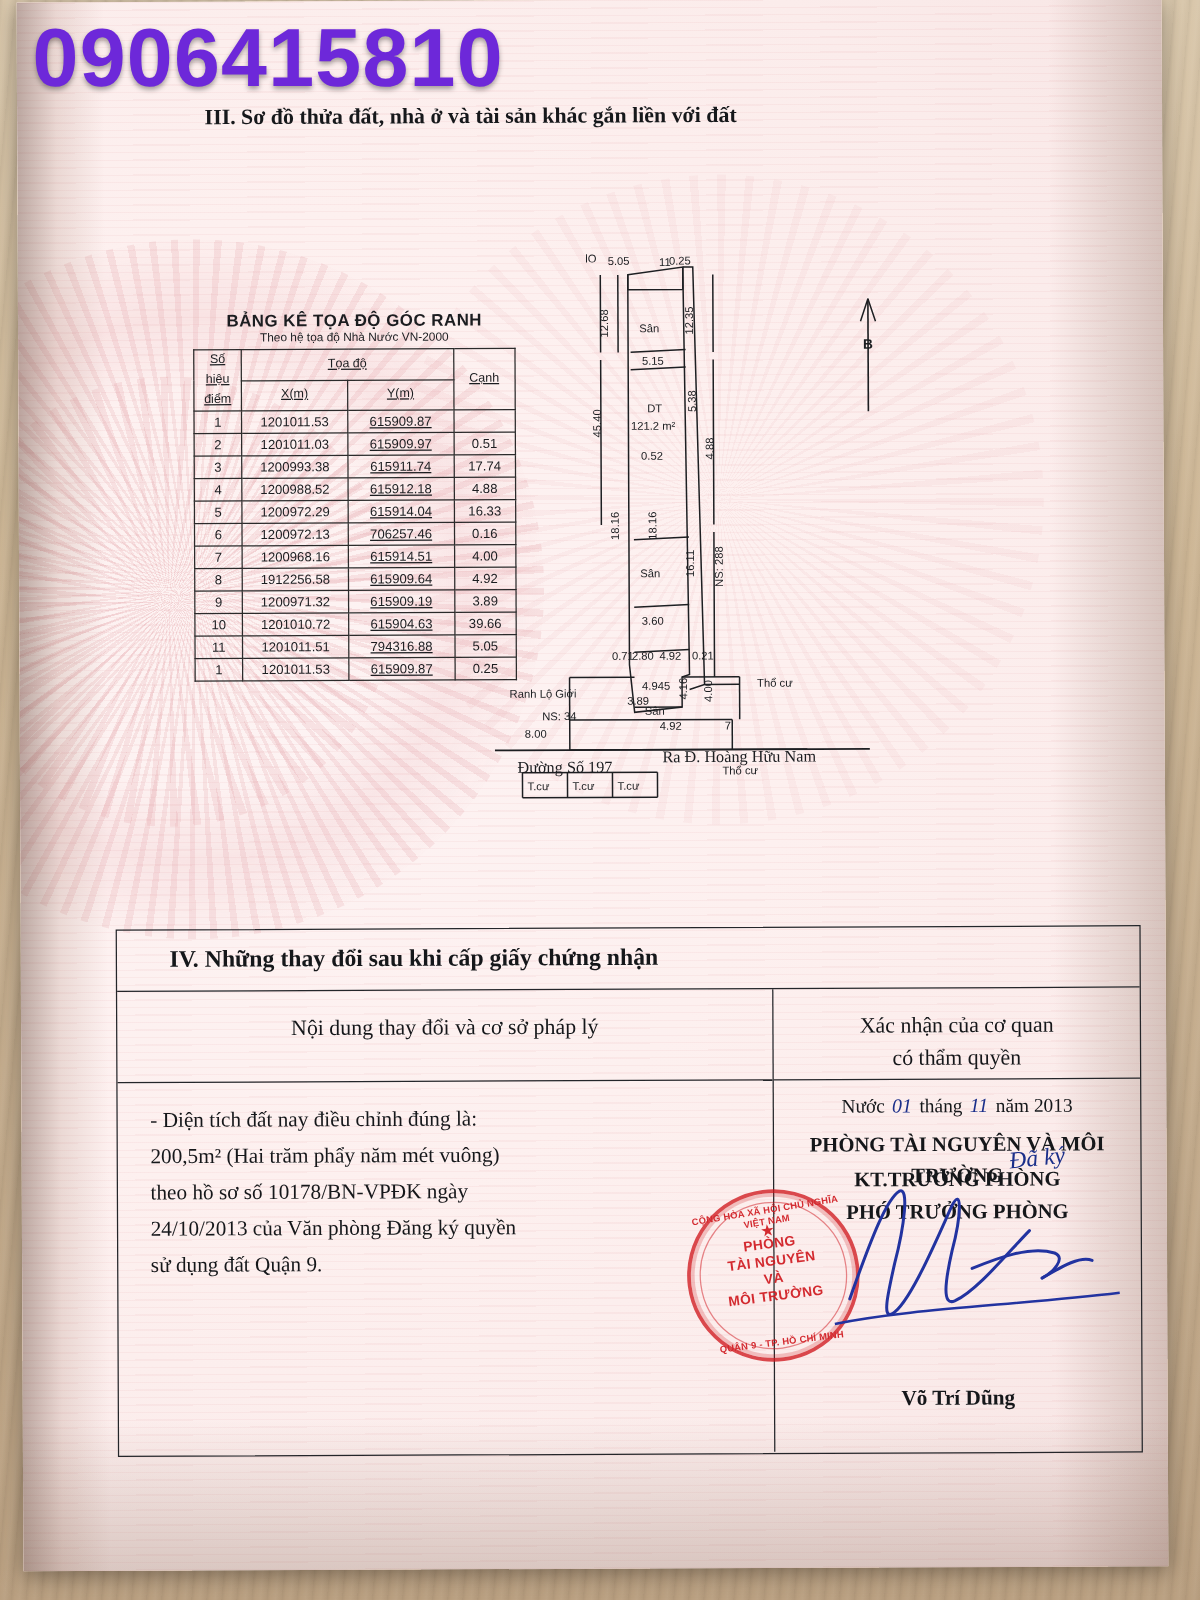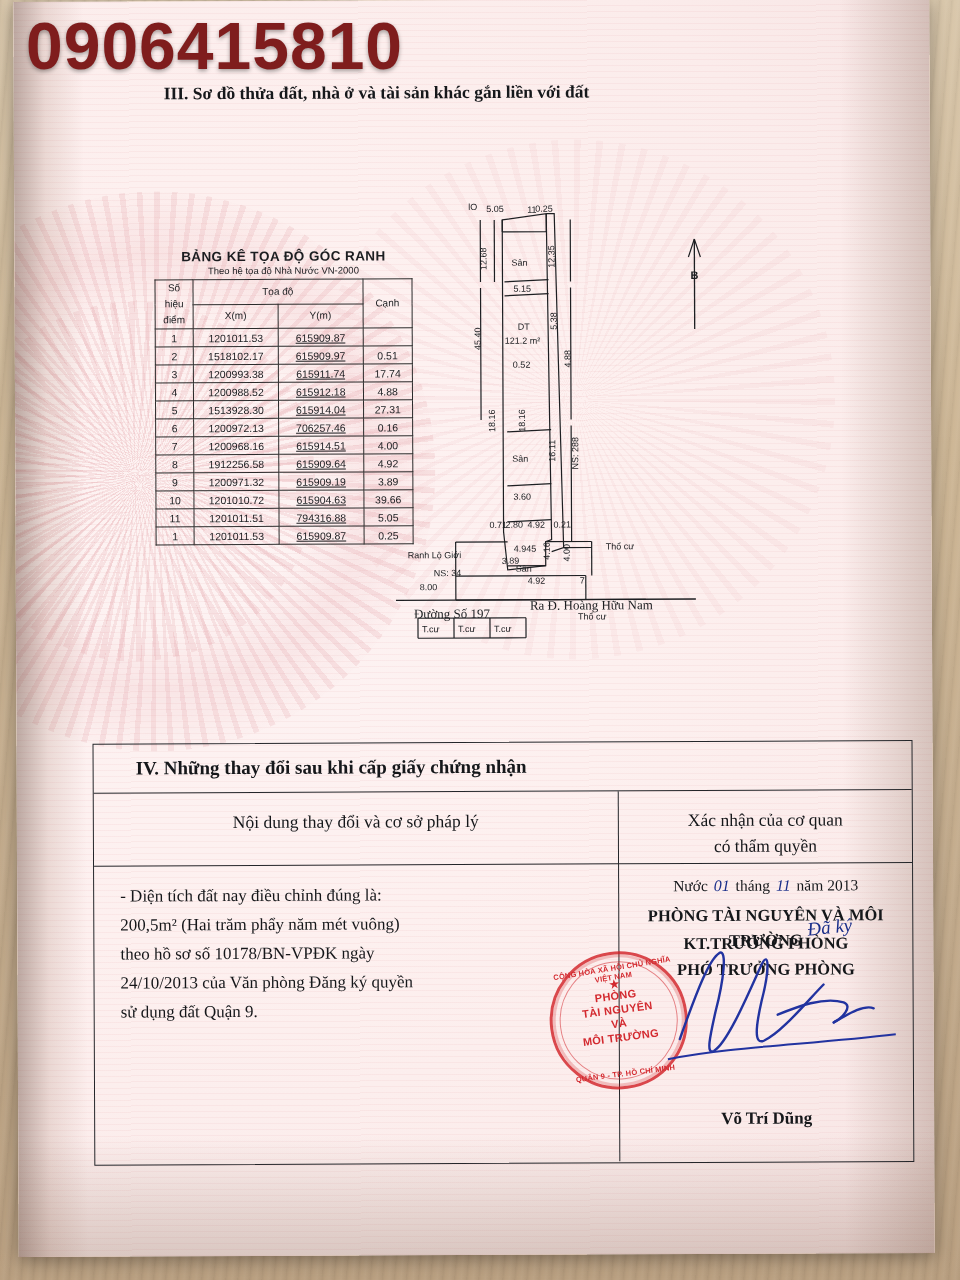--- a/index.html
+++ b/index.html
@@ -104,21 +104,21 @@
   }
 
   
   #phone {
     position: absolute;
     left: 26px;
     top: 8px;
     font-family: "Liberation Sans", sans-serif;
     font-size: 66px;
     font-weight: bold;
-    color: #7f1d1d;
+    color: #6d28d9;
     letter-spacing: 1px;
     text-shadow: 0 2px 4px rgba(0,0,0,0.35);
     z-index: 40;
   }
 
   
   #sec3 {
     position: absolute;
     left: 150px;
     top: 82px;
@@ -157,21 +157,21 @@
     font-size: 10.5px;
   }
   table.coord th, table.coord td {
     border: 1px solid #2b2b2b;
     text-align: center;
     padding: 0px 2px;
     height: 17px;
     line-height: 16px;
     font-weight: normal;
   }
-  table.coord th { font-size: 10px; }
+  table.coord th { font-size: 10px; text-decoration: underline; }
   td.cell-id { width: 34px; }
   td.cell-x  { width: 82px; }
   td.cell-y  { width: 82px; text-decoration: underline; }
   td.cell-c  { width: 46px; }
   .hdr-sohieu { font-size: 9.5px; line-height: 10px; }
 
   
   #draw {
     position: absolute;
     left: 380px;
@@ -370,41 +370,41 @@
       </thead>
       <tbody>
         <tr>
             <td class="cell-id">1</td>
             <td class="cell-x">1201011.53</td>
             <td class="cell-y">615909.87</td>
             <td class="cell-c"></td>
           </tr>
         <tr>
             <td class="cell-id">2</td>
-            <td class="cell-x">1518102.17</td>
+            <td class="cell-x">1201011.03</td>
             <td class="cell-y">615909.97</td>
             <td class="cell-c">0.51</td>
           </tr>
         <tr>
             <td class="cell-id">3</td>
             <td class="cell-x">1200993.38</td>
             <td class="cell-y">615911.74</td>
             <td class="cell-c">17.74</td>
           </tr>
         <tr>
             <td class="cell-id">4</td>
             <td class="cell-x">1200988.52</td>
             <td class="cell-y">615912.18</td>
             <td class="cell-c">4.88</td>
           </tr>
         <tr>
             <td class="cell-id">5</td>
-            <td class="cell-x">1513928.30</td>
+            <td class="cell-x">1200972.29</td>
             <td class="cell-y">615914.04</td>
-            <td class="cell-c">27.31</td>
+            <td class="cell-c">16.33</td>
           </tr>
         <tr>
             <td class="cell-id">6</td>
             <td class="cell-x">1200972.13</td>
             <td class="cell-y">706257.46</td>
             <td class="cell-c">0.16</td>
           </tr>
         <tr>
             <td class="cell-id">7</td>
             <td class="cell-x">1200968.16</td>

